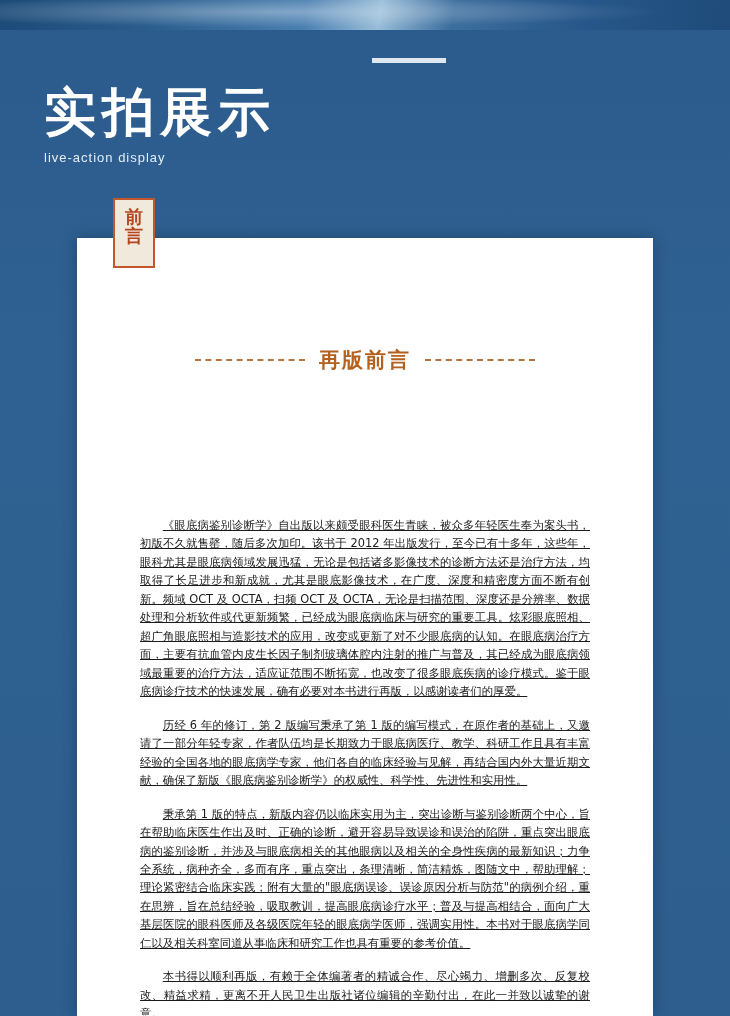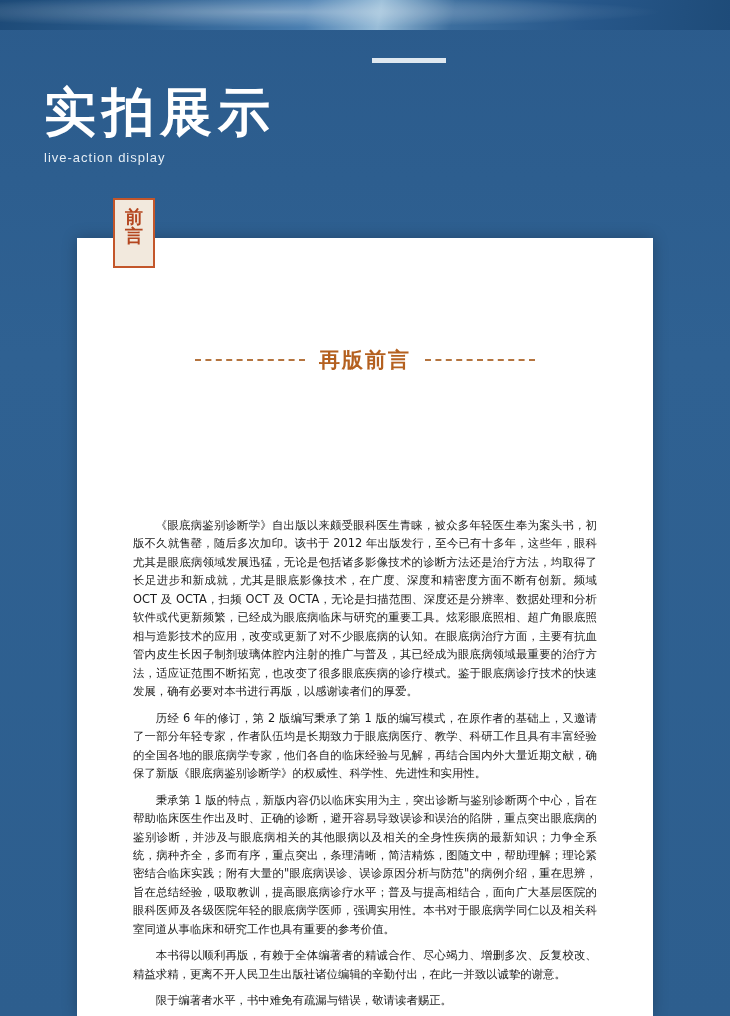--- a/index.html
+++ b/index.html
@@ -128,21 +128,22 @@
     margin-top: 142px;
     font-family: "DejaVu Sans", "Liberation Sans", sans-serif;
     font-size: 11.4px;
     line-height: 1.62;
     color: #1b1b1b;
     text-align: justify;
     text-justify: inter-ideograph;
   }
   .body-text p {
     text-indent: 2em;
-    margin: 8px;
+    margin: 15px;
+    text-decoration: underline;
   }
 </style>
 </head>
 <body>
 
 <div class="page">
 
   <div class="top-band"></div>
 
   <div class="title-wrap">

